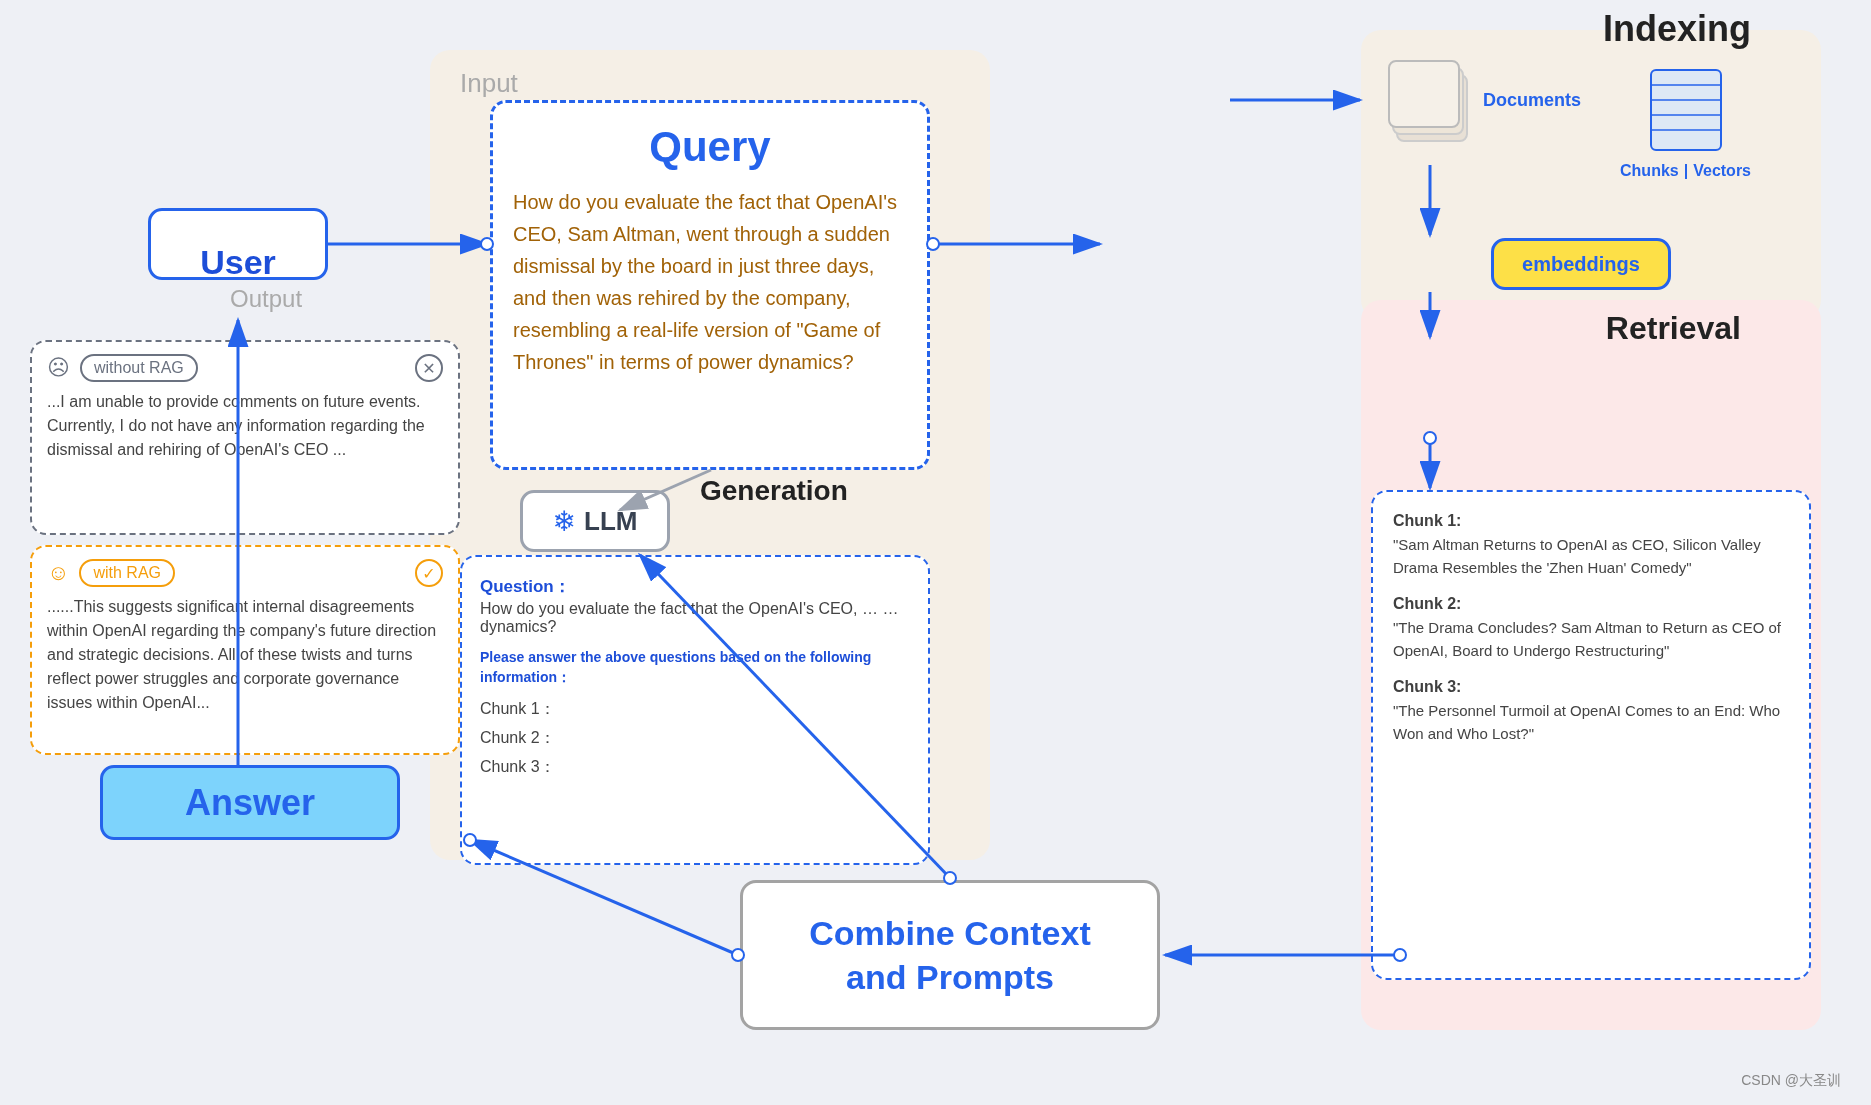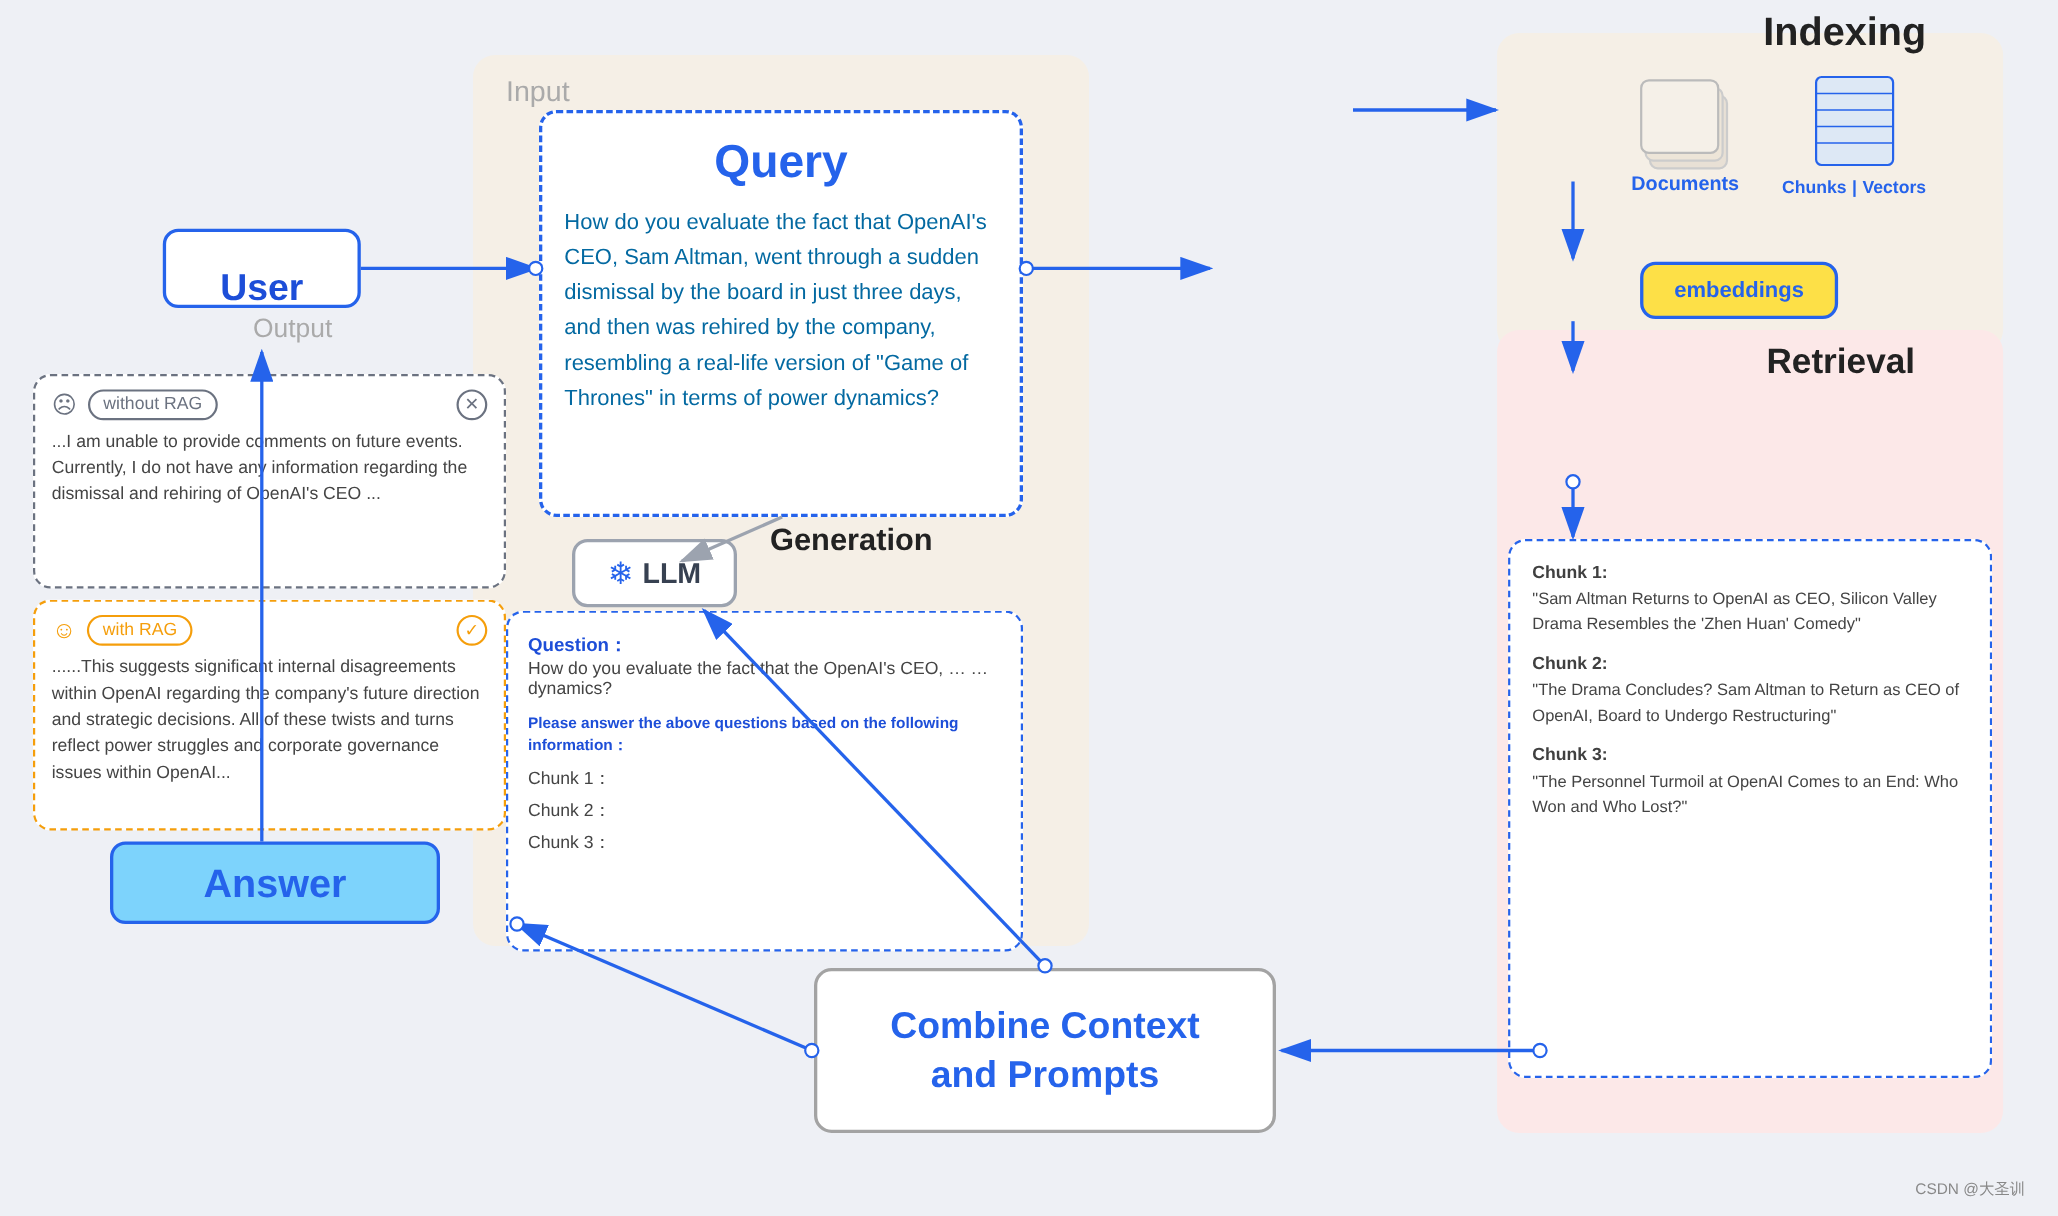--- a/index.html
+++ b/index.html
@@ -108,21 +108,21 @@
     }
     .query-title {
       text-align: center;
       font-size: 42px;
       font-weight: 800;
       color: #2563eb;
       margin-bottom: 15px;
     }
     .query-text {
       font-size: 20px;
-      color: #0369a1;
+      color: #a16207;
       line-height: 1.6;
     }
 
     .user-box {
       position: absolute;
       top: 208px;
       left: 148px;
       width: 180px;
       height: 72px;
       background: white;
@@ -362,25 +362,25 @@
     }
     .embeddings-label {
       font-size: 20px;
       font-weight: 600;
       color: #2563eb;
     }
 
     
     .documents-area {
       position: absolute;
-      top: 72px;
+      top: 60px;
       right: 290px;
       display: flex;
-      flex-direction: column;
-      align-items: flex-end;
+      flex-direction: row;
+      align-items: center;
       gap: 5px;
     }
     .doc-label {
       font-size: 18px;
       color: #2563eb;
       font-weight: 600;
     }
 
     
     .cylinders-area {

